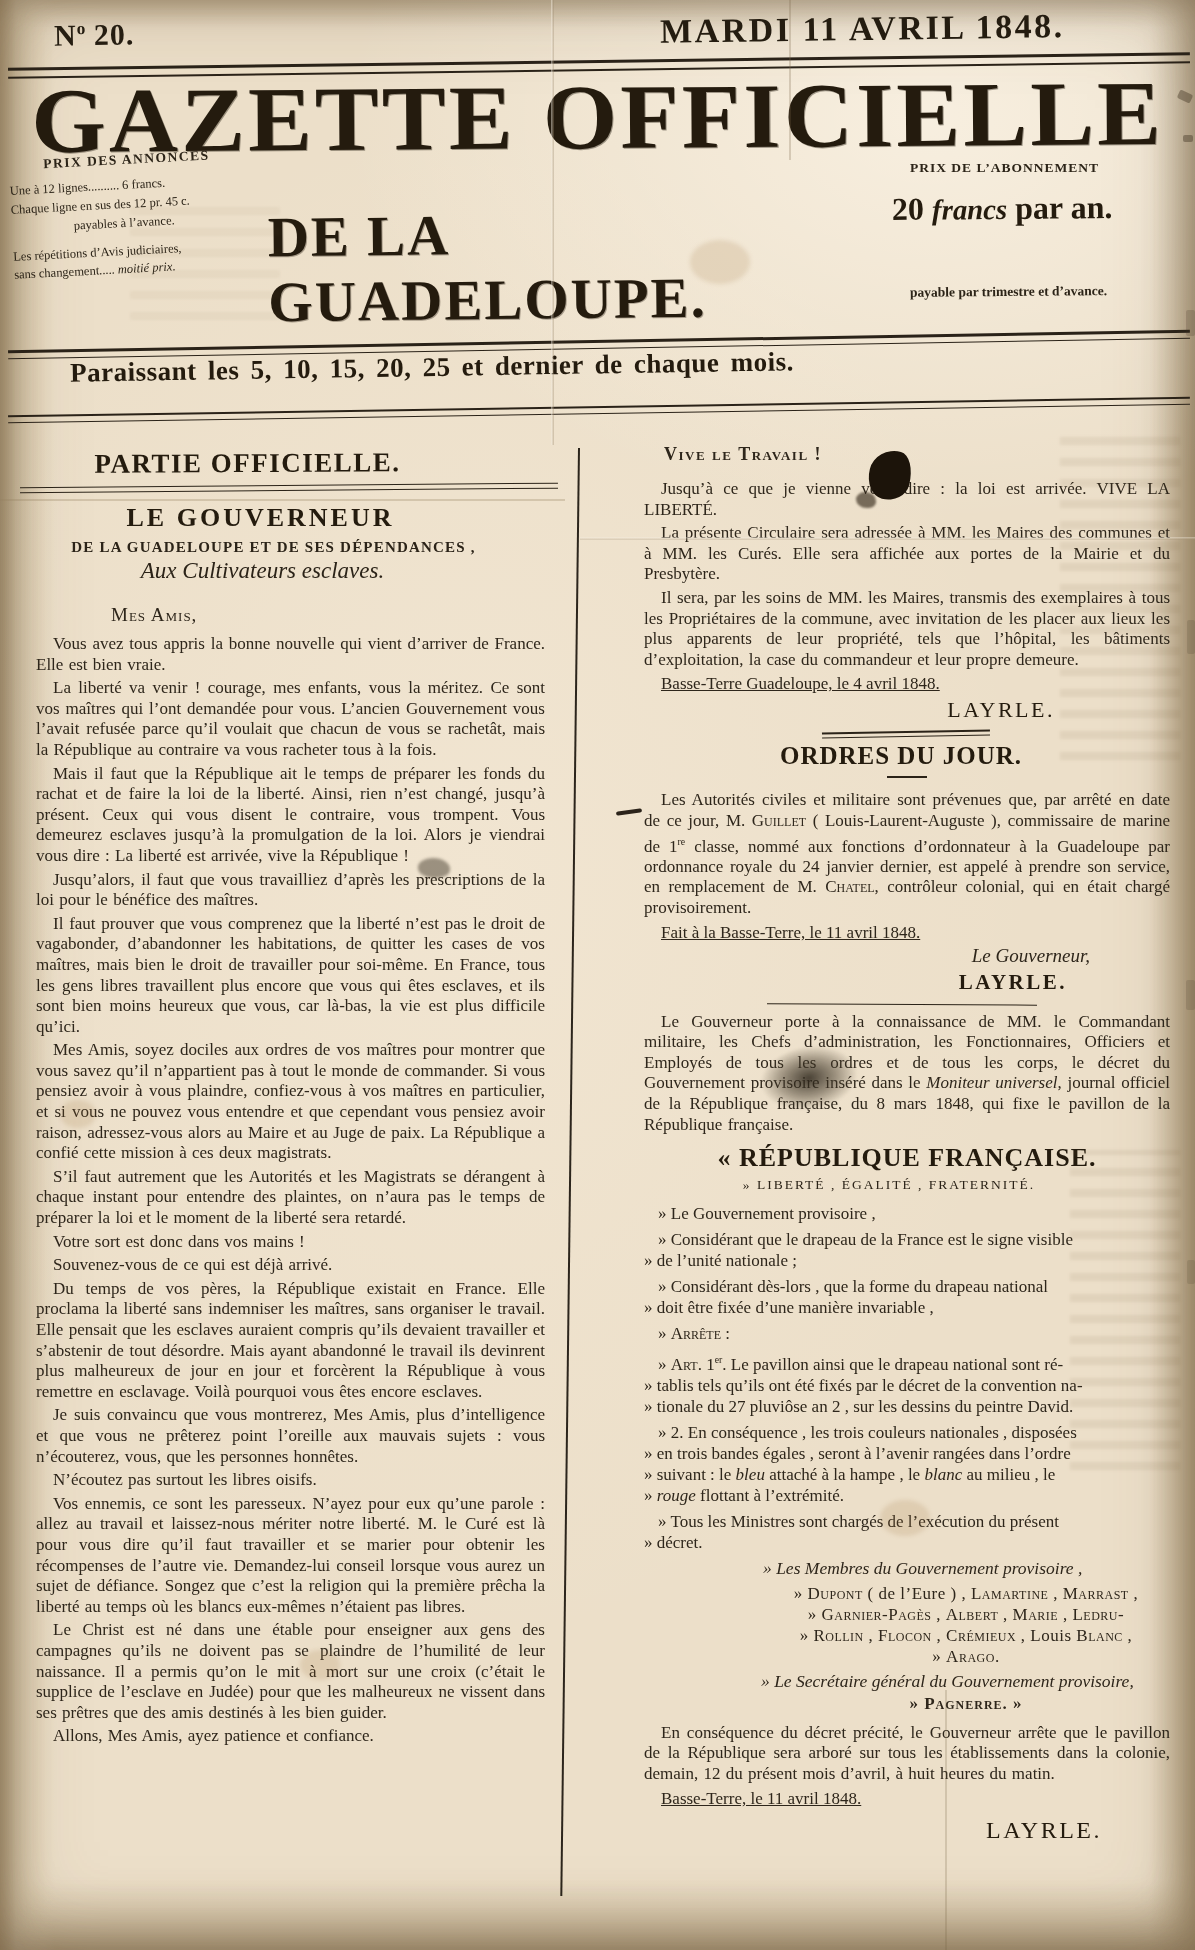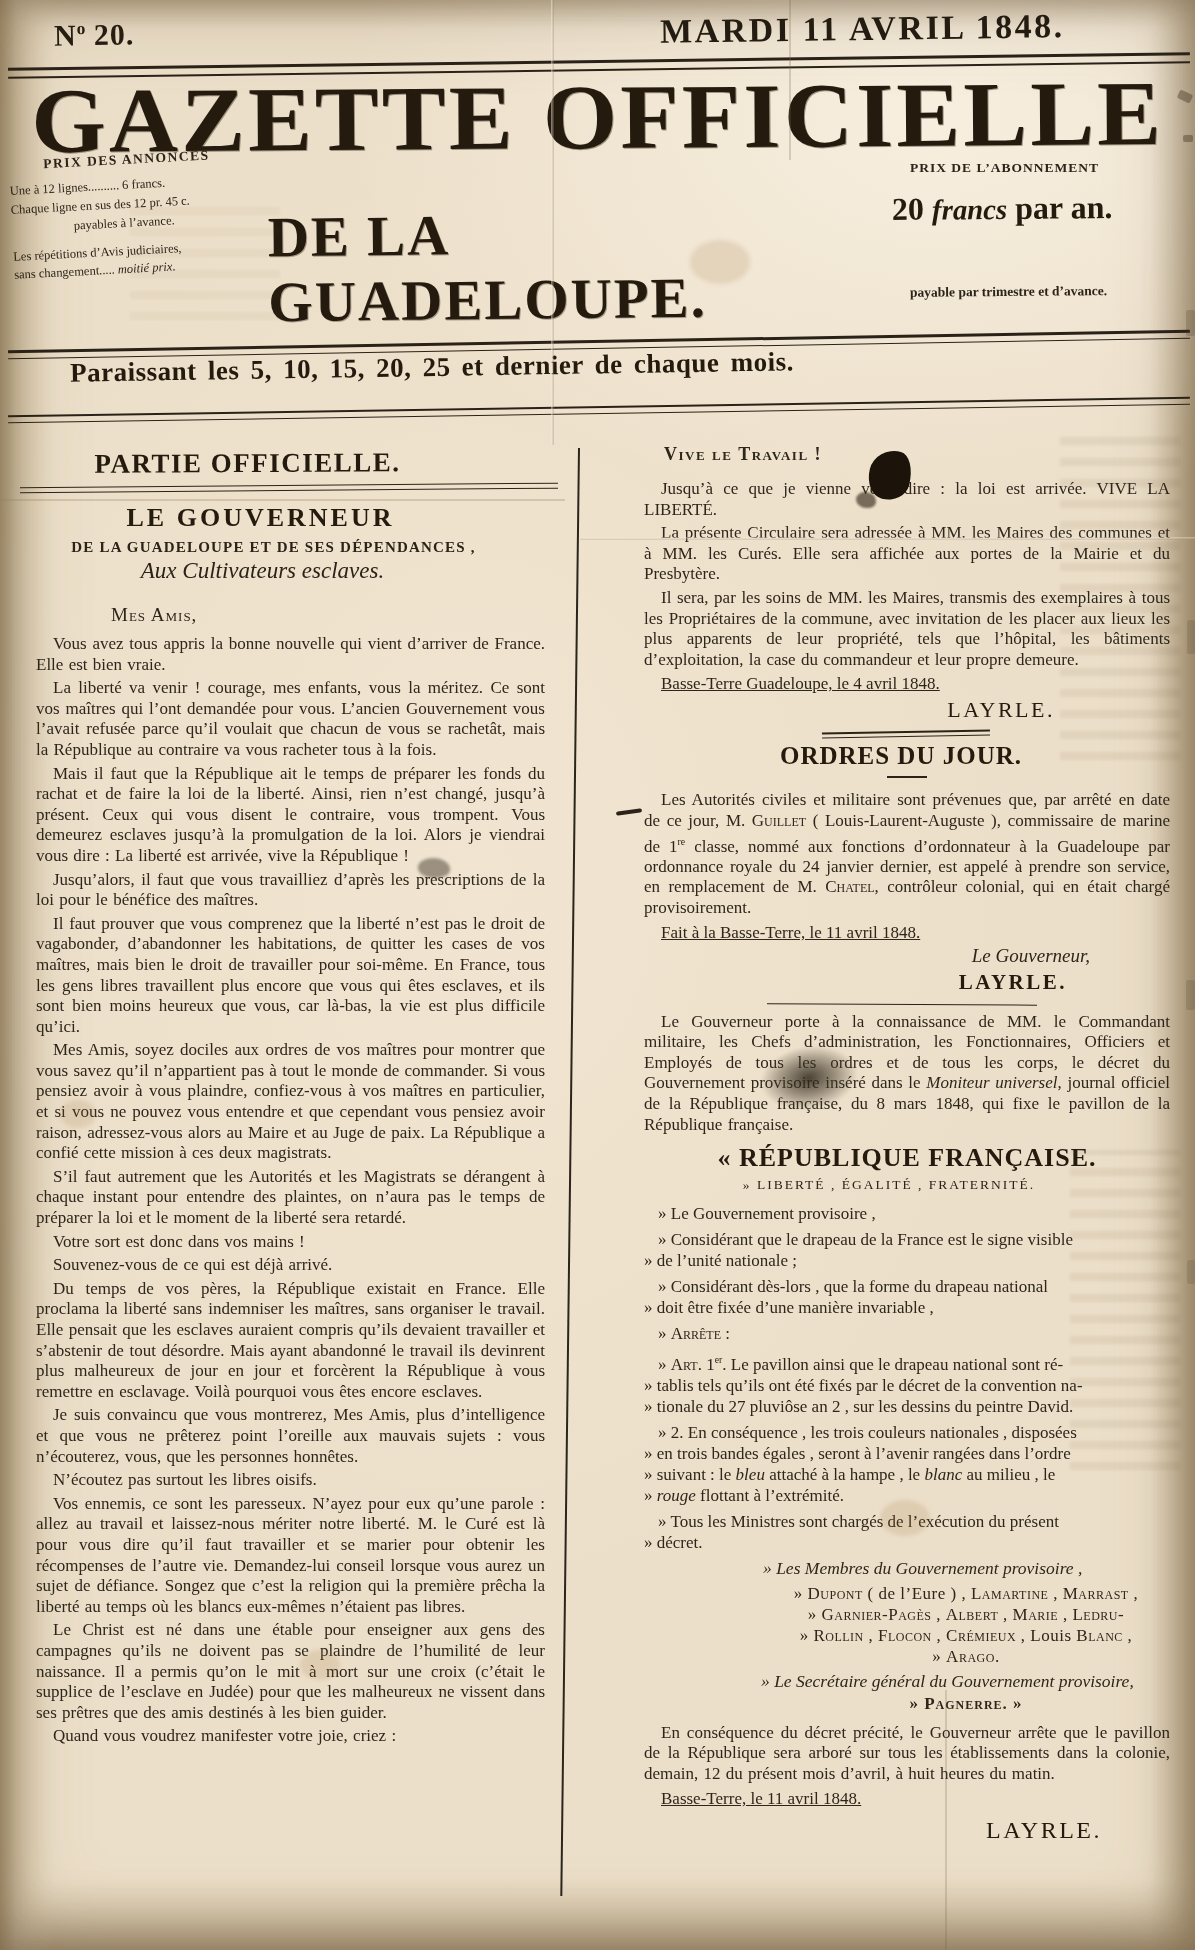--- a/index.html
+++ b/index.html
@@ -138,21 +138,21 @@
     <p class="body">Il faut prouver que vous comprenez que la liberté n’est pas le droit de vagabonder, d’abandonner les habitations, de quitter les cases de vos maîtres, mais bien le droit de travailler pour soi-même. En France, tous les gens libres travaillent plus encore que vous qui êtes esclaves, et ils sont bien moins heureux que vous, car là-bas, la vie est plus difficile qu’ici.</p>
     <p class="body">Mes Amis, soyez dociles aux ordres de vos maîtres pour montrer que vous savez qu’il n’appartient pas à tout le monde de commander. Si vous pensiez avoir à vous plaindre, confiez-vous à vos maîtres en particulier, et si vous ne pouvez vous entendre et que cependant vous pensiez avoir raison, adressez-vous alors au Maire et au Juge de paix. La République a confié cette mission à ces deux magistrats.</p>
     <p class="body">S’il faut autrement que les Autorités et les Magistrats se dérangent à chaque instant pour entendre des plaintes, on n’aura pas le temps de préparer la loi et le moment de la liberté sera retardé.</p>
     <p class="body">Votre sort est donc dans vos mains !</p>
     <p class="body">Souvenez-vous de ce qui est déjà arrivé.</p>
     <p class="body">Du temps de vos pères, la République existait en France. Elle proclama la liberté sans indemniser les maîtres, sans organiser le travail. Elle pensait que les esclaves auraient compris qu’ils devaient travailler et s’abstenir de tout désordre. Mais ayant abandonné le travail ils devinrent plus malheureux de jour en jour et forcèrent la République à vous remettre en esclavage. Voilà pourquoi vous êtes encore esclaves.</p>
     <p class="body">Je suis convaincu que vous montrerez, Mes Amis, plus d’intelligence et que vous ne prêterez point l’oreille aux mauvais sujets : vous n’écouterez, vous, que les personnes honnêtes.</p>
     <p class="body">N’écoutez pas surtout les libres oisifs.</p>
     <p class="body">Vos ennemis, ce sont les paresseux. N’ayez pour eux qu’une parole : allez au travail et laissez-nous mériter notre liberté. M. le Curé est là pour vous dire qu’il faut travailler et se marier pour obtenir les récompenses de l’autre vie. Demandez-lui conseil lorsque vous aurez un sujet de défiance. Songez que c’est la religion qui la première prêcha la liberté au temps où les blancs eux-mêmes n’étaient pas libres.</p>
     <p class="body">Le Christ est né dans une étable pour enseigner aux gens des campagnes qu’ils ne doivent pas se plaindre de l’humilité de leur naissance. Il a permis qu’on le mit à mort sur une croix (c’était le supplice de l’esclave en Judée) pour que les malheureux ne vissent dans ses prêtres que des amis destinés à les bien guider.</p>
-    <p class="body">Quand vous voudrez manifester votre joie, criez :</p>
+    <p class="body">Allons, Mes Amis, ayez patience et confiance.</p>
   </div>
 
   <div class="abs rcol">
     <div class="slogan">Vive le Travail !</div>
     <p class="body">Jusqu’à ce que je vienne vous dire : la loi est arrivée. VIVE LA LIBERTÉ.</p>
     <p class="body">La présente Circulaire sera adressée à MM. les Maires des communes et à MM. les Curés. Elle sera affichée aux portes de la Mairie et du Presbytère.</p>
     <p class="body">Il sera, par les soins de MM. les Maires, transmis des exemplaires à tous les Propriétaires de la commune, avec invitation de les placer aux lieux les plus apparents de leur propriété, tels que l’hôpital, les bâtiments d’exploitation, la case du commandeur et leur propre demeure.</p>
     <div class="dateline">Basse-Terre Guadeloupe, le 4 avril 1848.</div>
     <div class="sig s1">LAYRLE.</div>
     <div class="rule-sd"></div>

